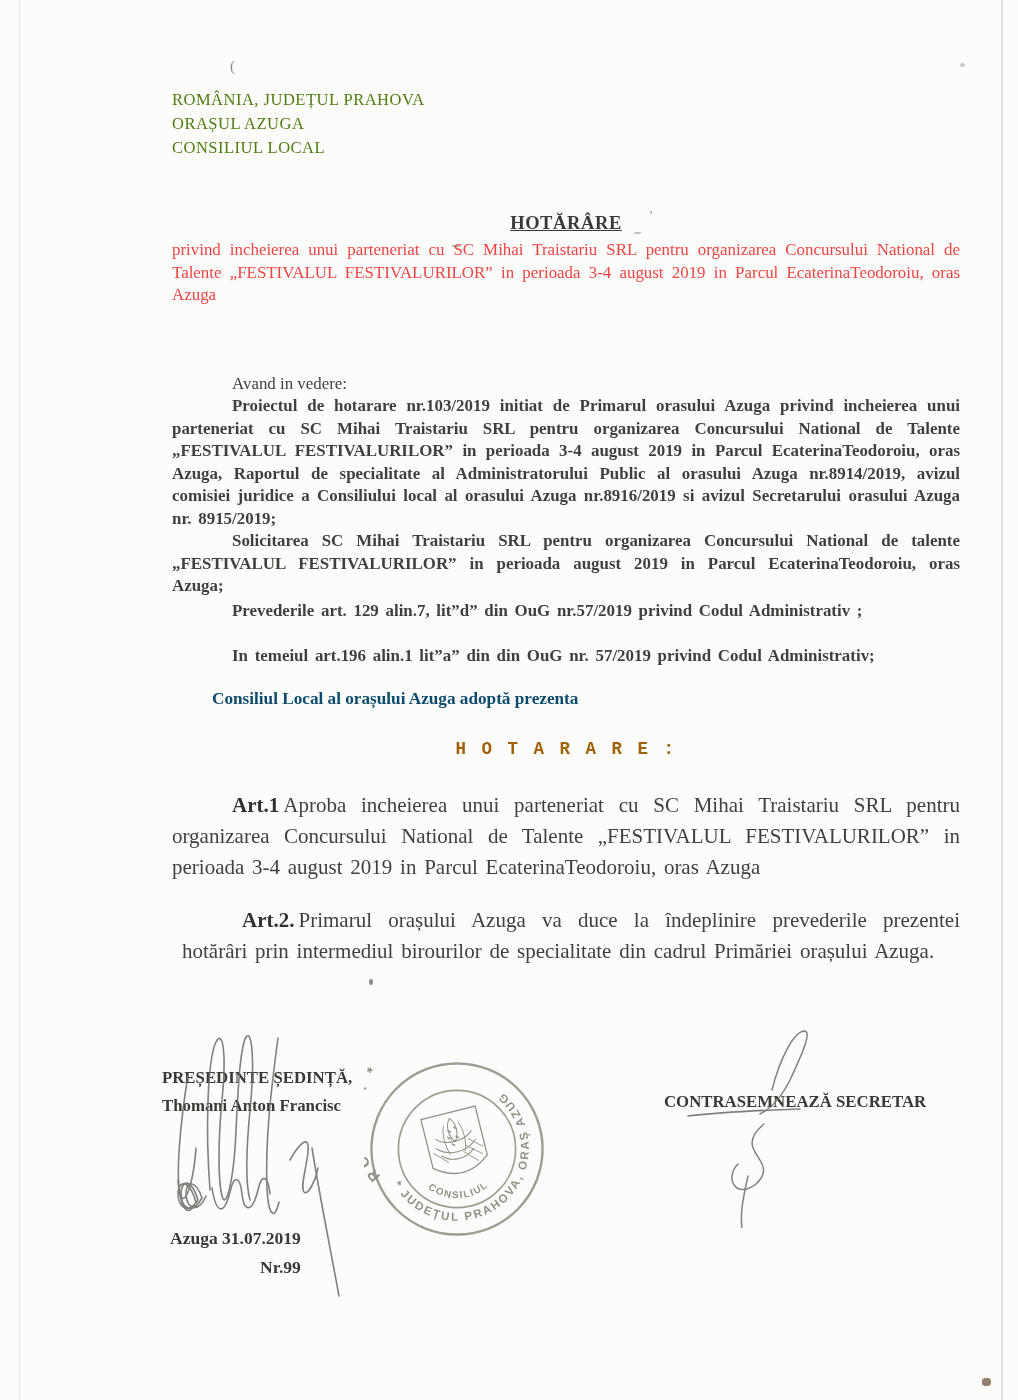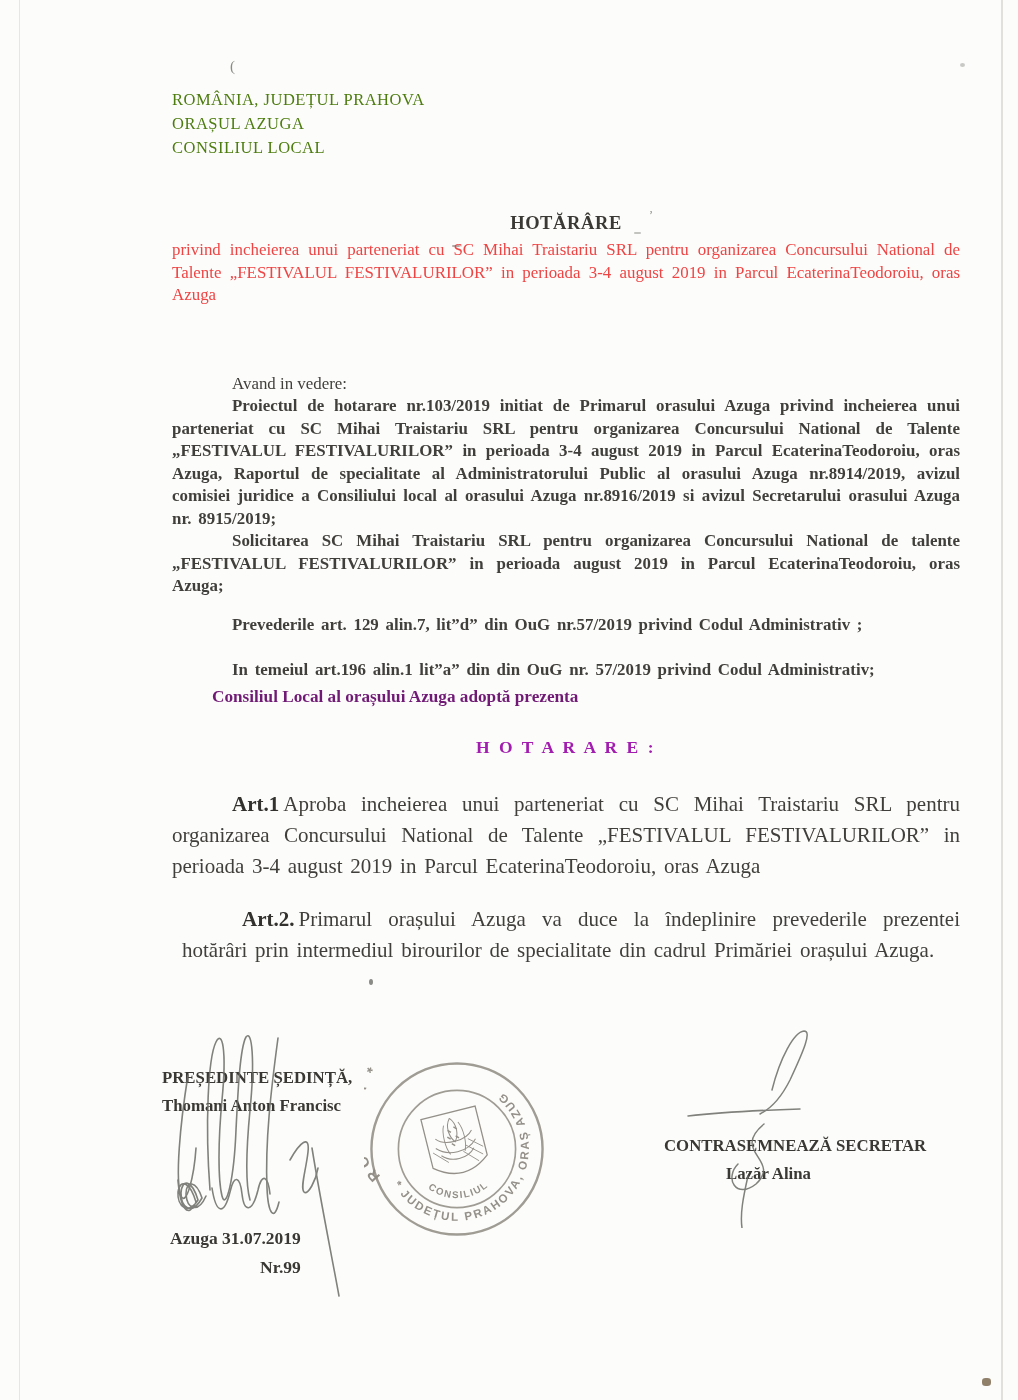--- a/index.html
+++ b/index.html
@@ -6,39 +6,39 @@
   .page{
     position:relative;width:1018px;height:1400px;margin:0 auto;
     background:#fcfcfa;overflow:hidden;
     font-family:"Liberation Serif","DejaVu Serif",serif;
     color:#413f3c;
   }
   
   .content{position:absolute;left:172px;top:88px;width:788px;}
   .header-line{font-size:16.5px;line-height:24px;letter-spacing:.5px;color:#4d7c0f;}
   .doc-title{margin:53px 0 0 0;text-align:center;font-weight:bold;font-size:18.5px;
-             letter-spacing:.6px;color:#3b3936;}
+             letter-spacing:.6px;color:#3b3936;text-decoration:underline;}
   .doc-subtitle{margin:5px 0 0 0;text-align:justify;font-size:16.9px;line-height:22.5px;
                 word-spacing:2px;color:#ef4444;}
   .preamble{margin:66px 0 0 0;text-indent:60px;font-size:16.9px;line-height:22.5px;}
   .para{margin:0;text-align:justify;text-indent:60px;font-size:16.9px;line-height:22.5px;
         word-spacing:2.5px;font-weight:bold;}
   .para.gap{margin-top:23px;}
-  .adoption{margin:5px 0 0 0;text-indent:40px;font-weight:bold;font-size:17.2px;
-            color:#701a75;}
+  .adoption{margin:21px 0 0 0;text-indent:40px;font-weight:bold;font-size:17.2px;
+            color:#0c4a6e;}
   .decision-heading{margin:30px 0 0 0;text-align:center;font-weight:bold;font-size:17.5px;
-                    letter-spacing:2.5px;color:#a21caf;}
+                    letter-spacing:2.5px;color:#a16207;font-family:Liberation Mono, monospace;}
   .article{margin:31px 0 0 0;text-align:justify;text-indent:60px;font-size:21px;
            line-height:31px;word-spacing:2.5px;}
   .article.second{margin-top:22px;margin-left:10px;}
   .article b{color:#33312e;margin-right:4px;}
   
   .sig-block{position:absolute;font-weight:bold;color:#3a3834;}
   .president-block{left:162px;top:1064px;font-size:16.8px;line-height:28px;}
-  .secretary-block{left:664px;top:1132px;font-size:16.8px;line-height:28px;}
+  .secretary-block{left:664px;top:1088px;font-size:16.8px;line-height:28px;}
   .secretary-name{padding-left:62px;}
   .footer-block{position:absolute;left:170px;top:1224px;font-weight:bold;
                 font-size:17.5px;line-height:29px;color:#3a3834;text-align:right;}
   .stamp-wrap{position:absolute;left:364px;top:1056px;width:186px;height:186px;}
   .sig-svg{position:absolute;}
   
   .edge-line{position:absolute;top:0;height:1400px;}
   .edge-left{left:19px;width:1px;background:#e9e6e0;}
   .edge-right{left:1001px;width:2px;background:#dbd8d2;opacity:.8;}
   .speck{position:absolute;background:#8a8a86;border-radius:50%;}
@@ -63,38 +63,37 @@
     <div class="header-line">ROMÂNIA, JUDEȚUL PRAHOVA</div>
     <div class="header-line">ORAȘUL AZUGA</div>
     <div class="header-line">CONSILIUL LOCAL</div>
 
     <div class="doc-title">HOTĂRÂRE</div>
     <p class="doc-subtitle">privind incheierea unui parteneriat cu SC Mihai Traistariu SRL pentru organizarea Concursului National de Talente „FESTIVALUL FESTIVALURILOR”  in perioada 3-4 august 2019 in Parcul EcaterinaTeodoroiu, oras Azuga</p>
 
     <p class="preamble">Avand in vedere:</p>
     <p class="para">Proiectul de hotarare nr.103/2019 initiat de Primarul orasului Azuga privind incheierea unui parteneriat cu SC Mihai Traistariu SRL pentru organizarea Concursului National de Talente „FESTIVALUL FESTIVALURILOR”  in perioada 3-4 august 2019 in Parcul EcaterinaTeodoroiu, oras Azuga, Raportul de specialitate al Administratorului Public al orasului Azuga nr.8914/2019, avizul comisiei juridice  a Consiliului local al orasului Azuga nr.8916/2019 si avizul Secretarului orasului Azuga nr. 8915/2019;</p>
     <p class="para">Solicitarea SC Mihai Traistariu SRL pentru organizarea Concursului National de talente „FESTIVALUL FESTIVALURILOR”  in perioada august 2019 in Parcul EcaterinaTeodoroiu, oras Azuga;</p>
-    <p class="para" style="margin-top:16px;">Prevederile art. 129 alin.7, lit”d” din OuG nr.57/2019 privind Codul Administrativ ;</p>
+    <p class="para" style="margin-top:2px;">Prevederile art. 129 alin.7, lit”d” din OuG nr.57/2019 privind Codul Administrativ ;</p>
     <p class="para gap">In temeiul art.196 alin.1 lit”a” din din OuG nr. 57/2019 privind Codul Administrativ;</p>
 
     <p class="adoption">Consiliul Local al orașului Azuga adoptă prezenta</p>
     <div class="decision-heading">H O T A R A R E :</div>
 
     <p class="article"><b>Art.1</b><span>Aproba  incheierea unui parteneriat cu SC Mihai Traistariu SRL pentru organizarea Concursului National de Talente „FESTIVALUL FESTIVALURILOR”  in perioada 3-4  august 2019 in Parcul EcaterinaTeodoroiu, oras Azuga</span></p>
     <p class="article second"><b>Art.2.</b><span>Primarul orașului Azuga va duce la îndeplinire prevederile prezentei hotărâri prin intermediul birourilor de specialitate din cadrul Primăriei orașului Azuga.</span></p>
   </div>
 
   <div class="sig-block president-block">
     <div>PREȘEDINTE ȘEDINȚĂ,</div>
     <div>Thomani Anton Francisc</div>
   </div>
 
   <div class="sig-block secretary-block">
     <div>CONTRASEMNEAZĂ  SECRETAR</div>
-    <div class="secretary-name">Lazăr Alina</div>
   </div>
 
   <div class="footer-block">
     <div>Azuga 31.07.2019</div>
     <div>Nr.99</div>
   </div>
 
   <div class="stamp-wrap">
     <svg width="186" height="186" viewBox="0 0 200 200">
       <g stroke="#96928a" fill="none" opacity="0.9">

